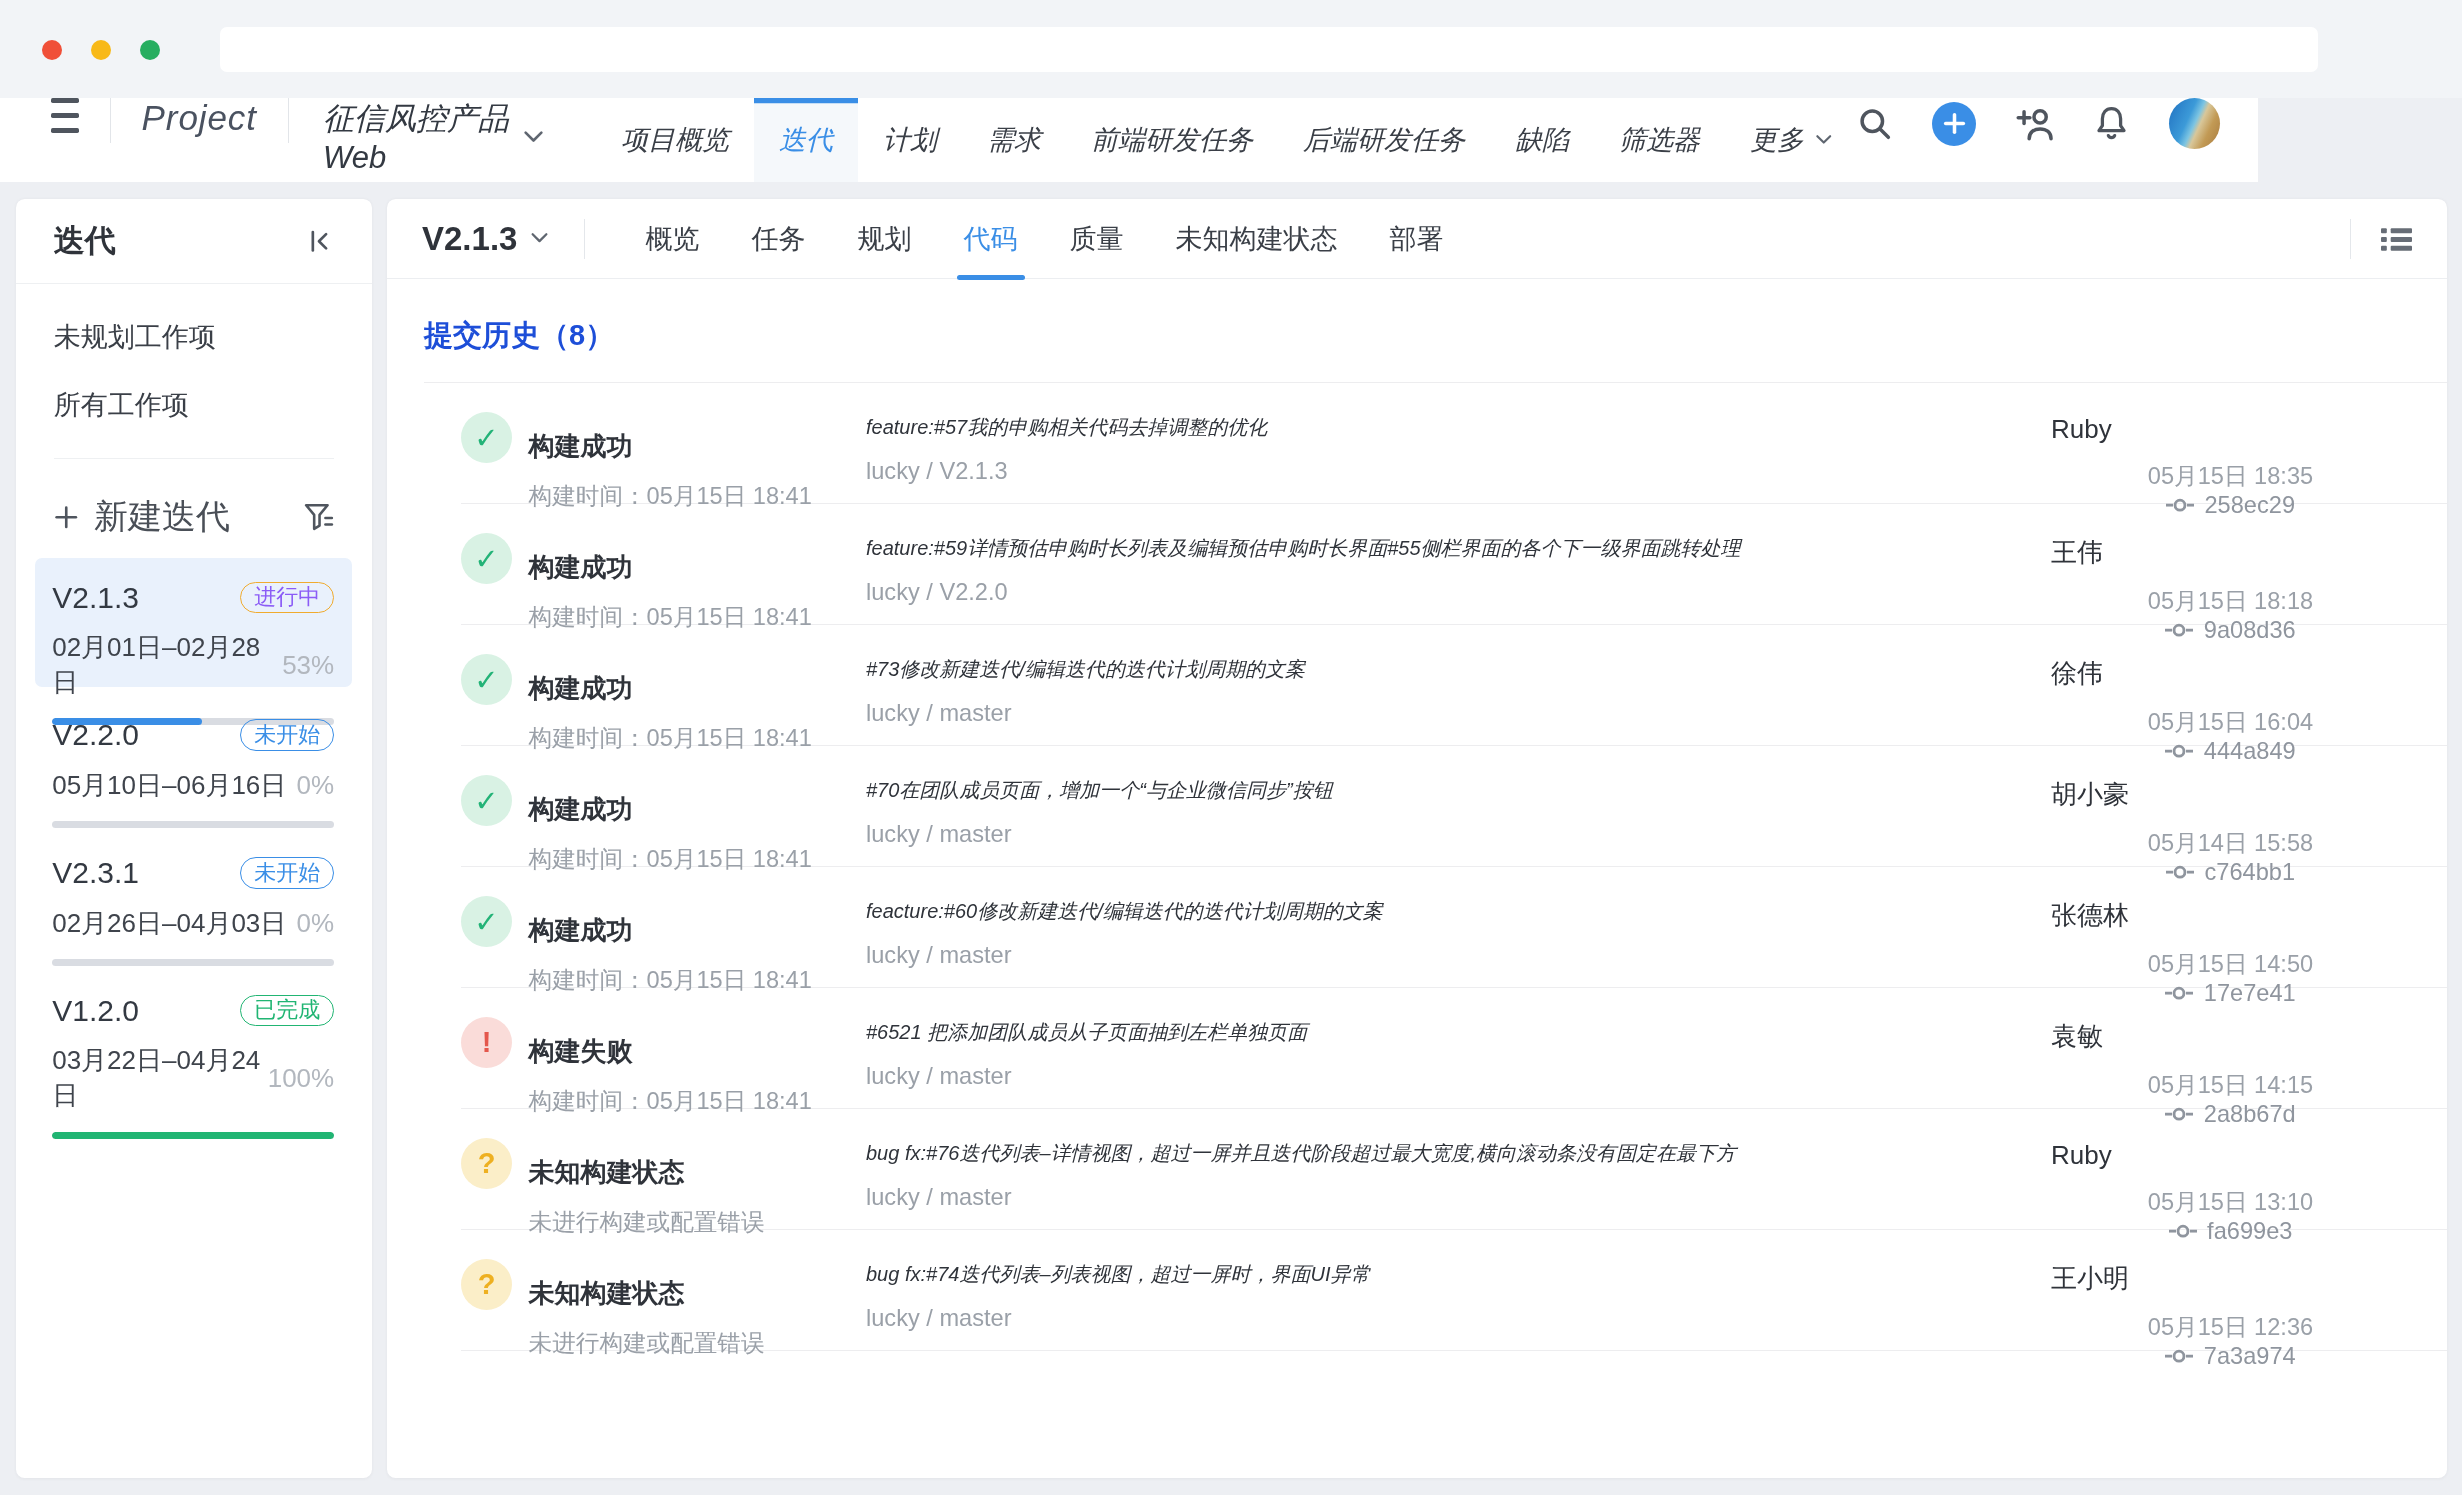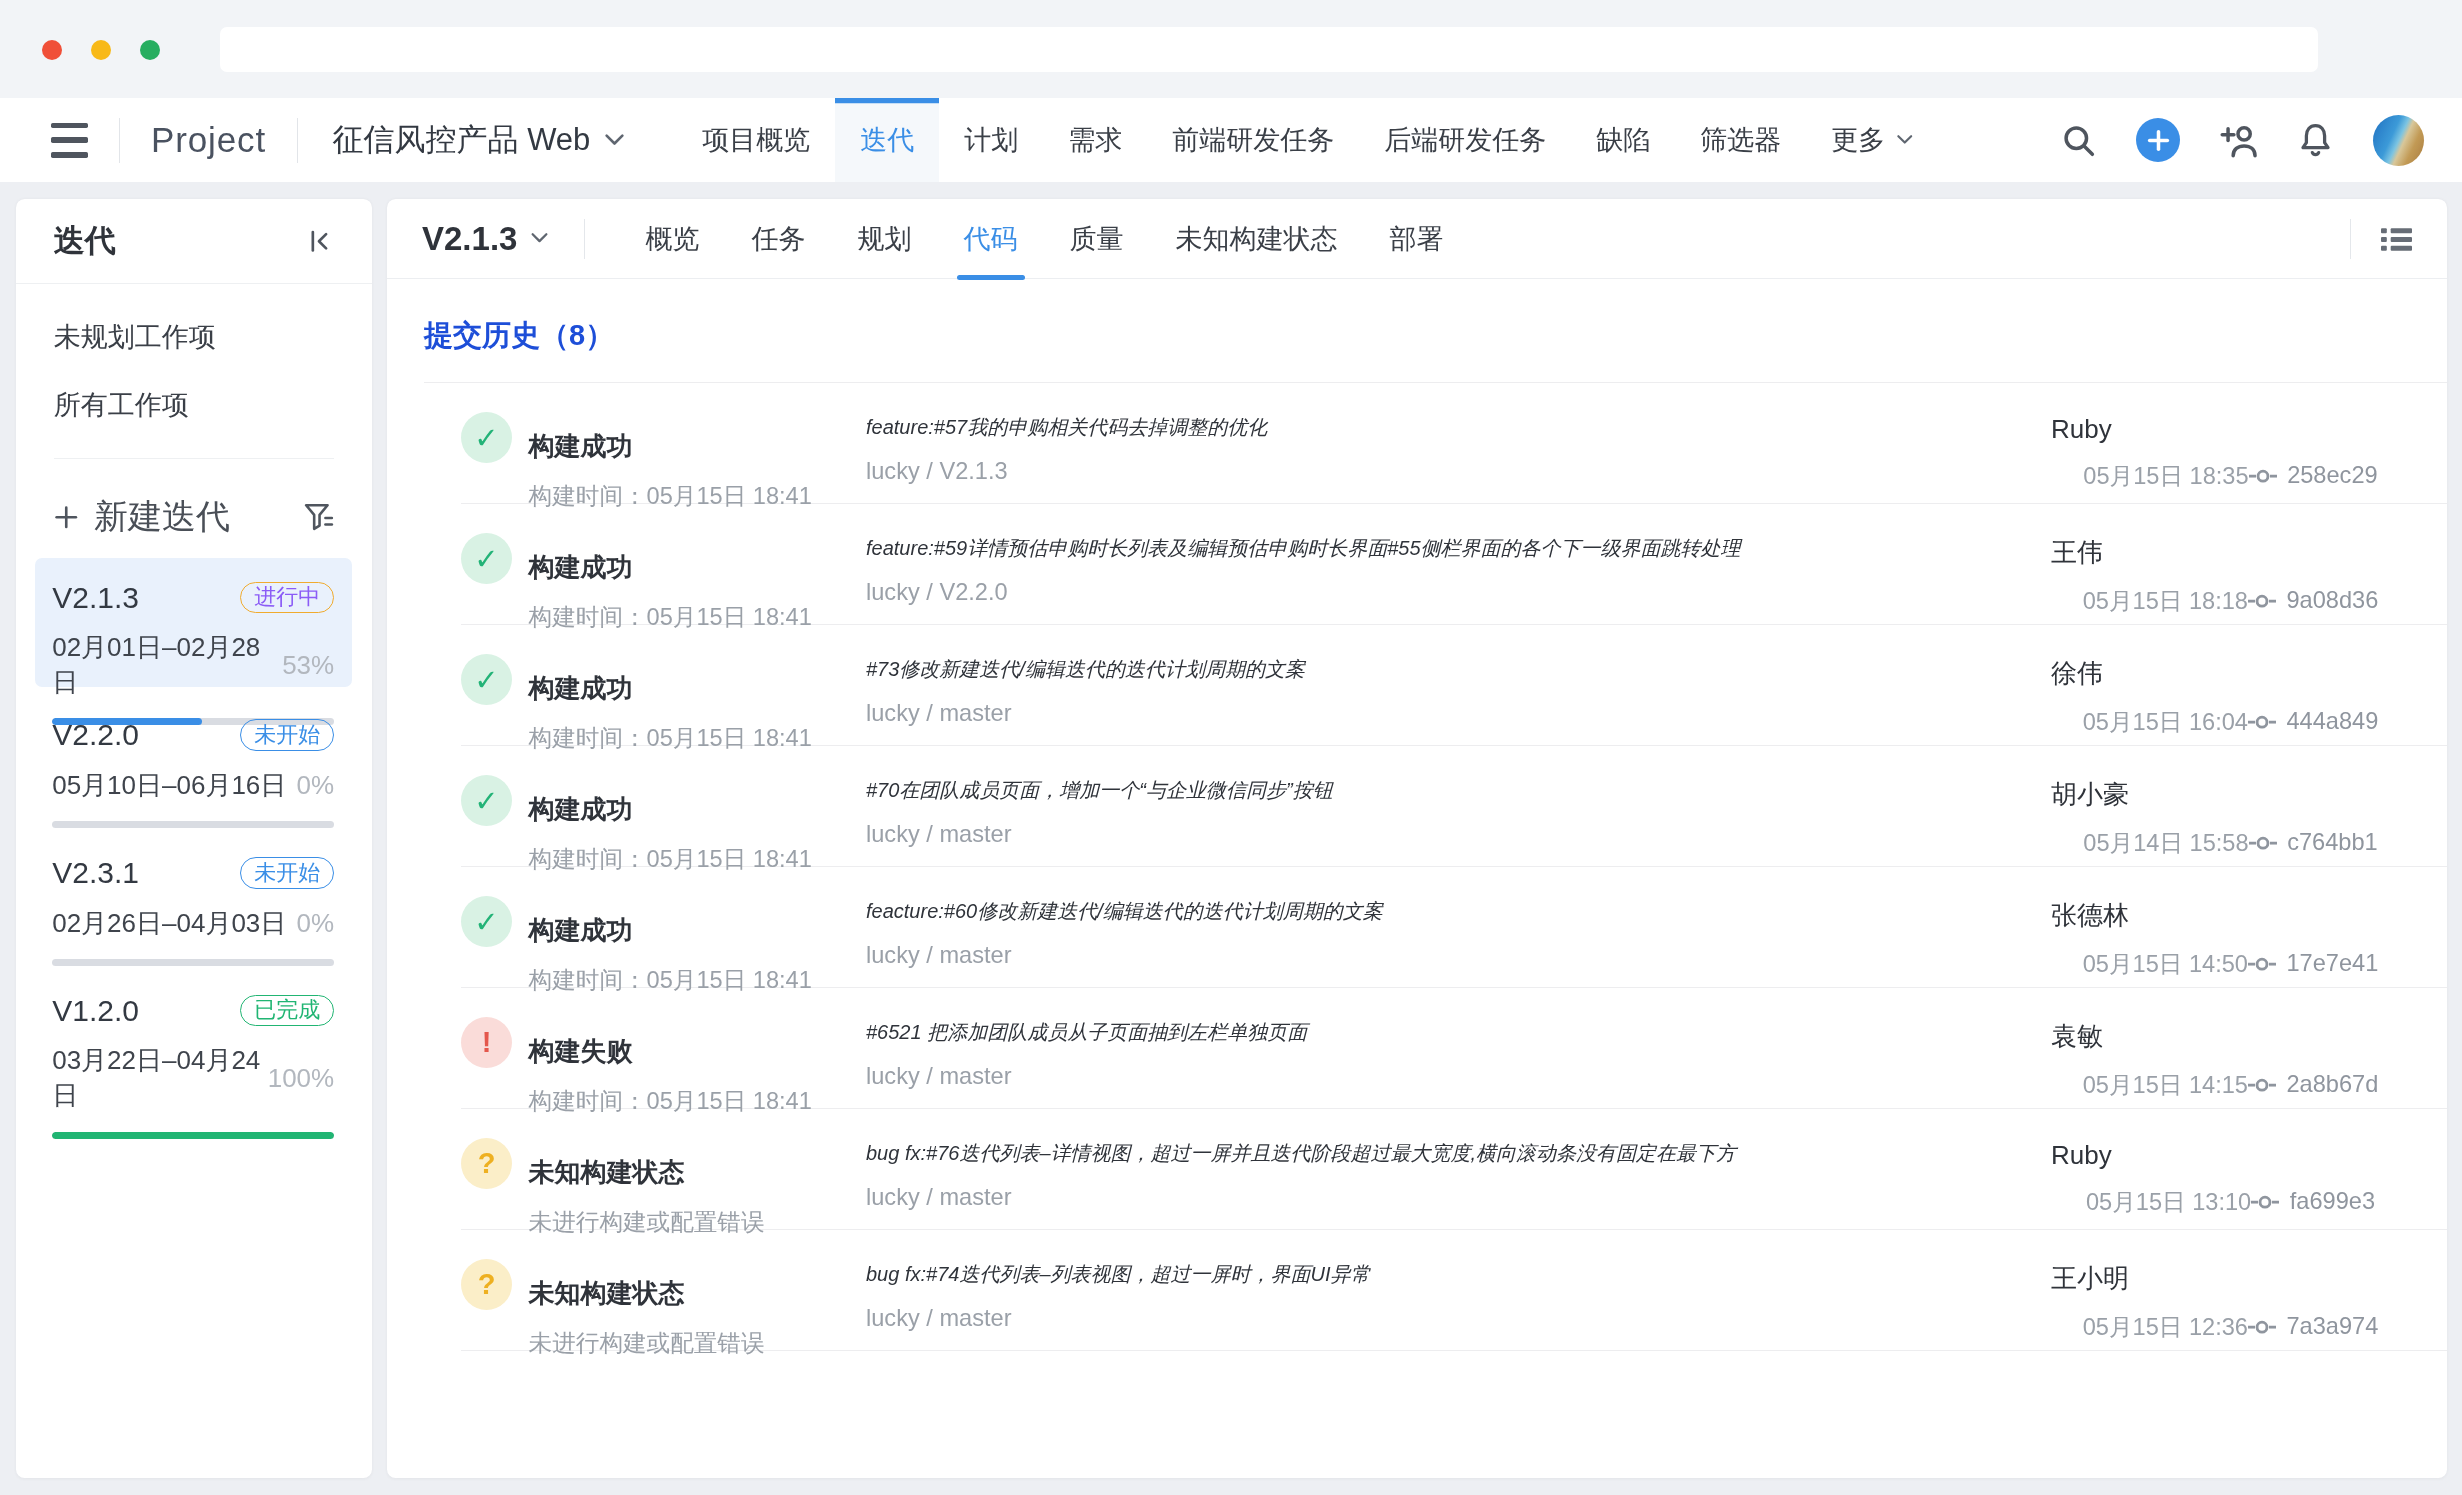--- a/index.html
+++ b/index.html
@@ -10,21 +10,21 @@
   }
   
   .browser-bar { position:absolute; left:0; top:0; width:2462px; height:98px; background:#f2f4f7; }
   .traffic { position:absolute; top:40px; width:20px; height:20px; border-radius:50%; }
   .t-red   { left:42px;  background:#f04f38; }
   .t-yellow{ left:91px; background:#f8b918; }
   .t-green { left:140px; background:#27ae60; }
   .address-bar { position:absolute; left:220px; top:27px; width:2098px; height:45px; background:#ffffff; border-radius:7px; }
 
   
-  .nav { position:absolute; left:0; top:98px; width:2462px; height:84px; background:#ffffff; display:flex; align-items:center; padding-left:51px; }
+  .nav { position:absolute; left:0; top:98px; width:2258px; height:84px; background:#ffffff; display:flex; align-items:flex-start; padding-left:51px;font-style:italic; }
   .hamburger { width:37px; height:35px; display:flex; flex-direction:column; justify-content:space-between; cursor:pointer; }
   .hamburger span { display:block; height:5.2px; background:#4f555e; border-radius:1.7px; }
   .nav-div { width:0.9px; height:45px; background:#e2e5e9; margin:0 31px; }
   .logo { font-size:35px; font-weight:500; color:#4a5260; letter-spacing:0.9px; }
   .proj-select { display:flex; align-items:center; gap:14px; font-size:31px; color:#333942; cursor:pointer; margin-left:3.5px; }
   .nav-tabs { display:flex; height:84px; margin-left:52px; }
   .nav-tab { position:relative; height:84px; display:flex; align-items:center; padding:0 25px; font-size:27px; color:#3a3f47; cursor:pointer; white-space:nowrap; }
   .nav-tab .chev { display:none; margin-left:10.5px; }
   .nav-tab.has-chevron .chev { display:inline-flex; }
   .nav-tab.active { color:#3a8ee6; background:#f5f8fb; box-shadow:inset 0 5.2px 0 #3a8ee6; }
@@ -86,21 +86,21 @@
   .commit-row.failed .status-icon::after { content:"!"; }
   .commit-row.unknown .status-icon { background:#fbeec8; color:#eeb021; }
   .commit-row.unknown .status-icon::after { content:"?"; }
   .status-text { display:flex; flex-direction:column; gap:16.6px; padding-top:1.7px;margin-top:15px; }
   .st-label { font-size:26px; font-weight:600; color:#2f333a; }
   .sub { font-size:23.6px; color:#9aa0a8; }
   .col-msg { flex:1; min-width:0; display:flex; flex-direction:column; gap:17.5px; padding-top:1.7px; }
   .msg { font-size:20px; color:#2f333a; white-space:nowrap; overflow:hidden; text-overflow:ellipsis;font-style:italic; }
   .col-author { width:359px; flex:none; display:flex; flex-direction:column; gap:15px; padding-top:1.7px; }
   .author { font-size:26px; font-weight:500; color:#2f333a; }
-  .meta { display:flex; align-items:center; justify-content:center; }
+  .meta { display:flex; align-items:center; justify-content:flex-end;flex-direction:column; }
   .hash { display:flex; align-items:center; gap:10.5px; font-size:23.6px; color:#8f959e; }
   svg { display:block; }
 </style>
 </head>
 <body>
 
 <div class="browser-bar">
   <span class="traffic t-red"></span>
   <span class="traffic t-yellow"></span>
   <span class="traffic t-green"></span>

